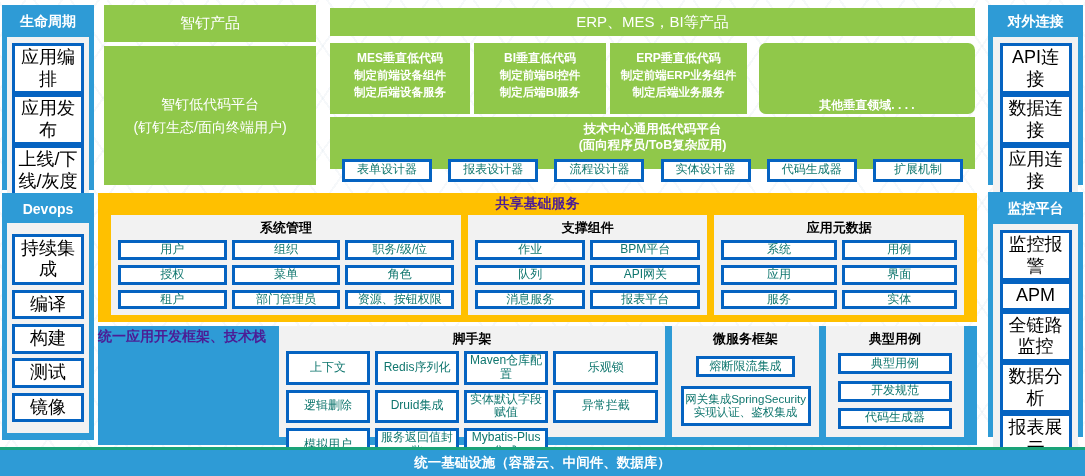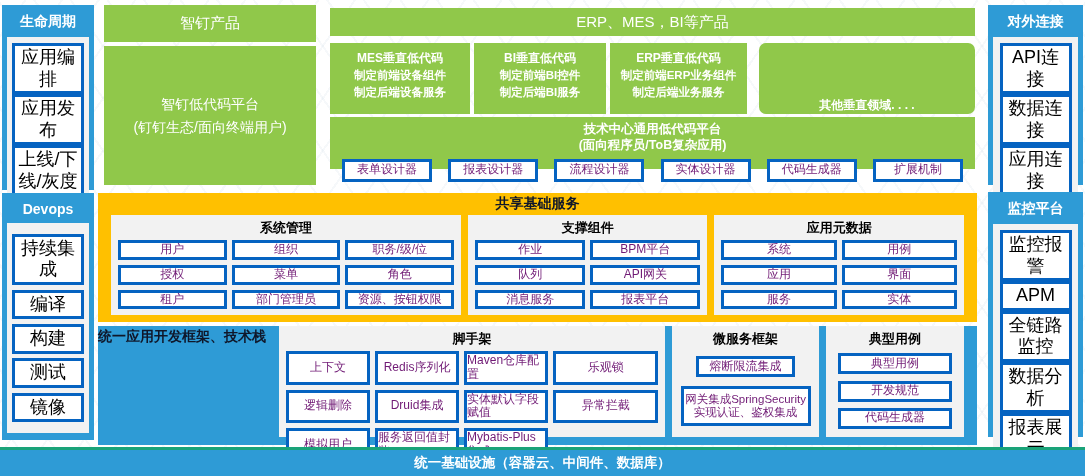--- a/index.html
+++ b/index.html
@@ -84,32 +84,32 @@
   #tech-center {
     position: absolute; left: 330px; top: 117px; width: 645px; height: 52px;
     background: var(--green); color: #fff;
   }
   .tc-title { text-align: center; font-weight: bold; font-size: 12.5px; line-height: 1.3; margin-top: 4px; }
   .tc-tools {
     display: flex; justify-content: space-between;
     padding: 0 12px; margin-top: 5px;
   }
   .box {
-    background: #fff; border: 3px solid var(--bord); color: #701a75;
+    background: #fff; border: 3px solid var(--bord); color: #0f766e;
     display: flex; align-items: center; justify-content: center;
-    font-size: 12px; text-align: left; line-height: 1.15;
+    font-size: 12px; text-align: center; line-height: 1.15;
   }
   .tool { flex: 0 0 90px; height: 23px; }
 
   
   #orange-block {
     position: absolute; left: 98px; top: 193px; width: 879px; height: 129px;
     background: var(--orange); display: flex; flex-direction: column;
   }
-  .band-title { color: #0f172a; font-weight: bold; font-size: 14px; text-align: center; padding: 2px 0; }
+  .band-title { color: #4c1d95; font-weight: bold; font-size: 14px; text-align: center; padding: 2px 0; }
   .band-panels { flex: 1; display: flex; gap: 7px; padding: 0 13px 8px 13px; }
   .panel { background: var(--panel); padding: 3px 7px 6px 7px; display: flex; flex-direction: column; }
   .panel-title { font-weight: bold; font-size: 13px; text-align: center; padding: 1px 0 3px 0; }
   .grid { flex: 1; display: grid; gap: 5px; }
   .cols3 { grid-template-columns: 1fr 1fr 1fr; }
   .cols2 { grid-template-columns: 1fr 1fr; }
   .cols4 { grid-template-columns: 1fr 1fr 1fr 1.25fr; }
   #p-system   { flex: 358; }
   #p-support  { flex: 240; }
   #p-metadata { flex: 251; }

